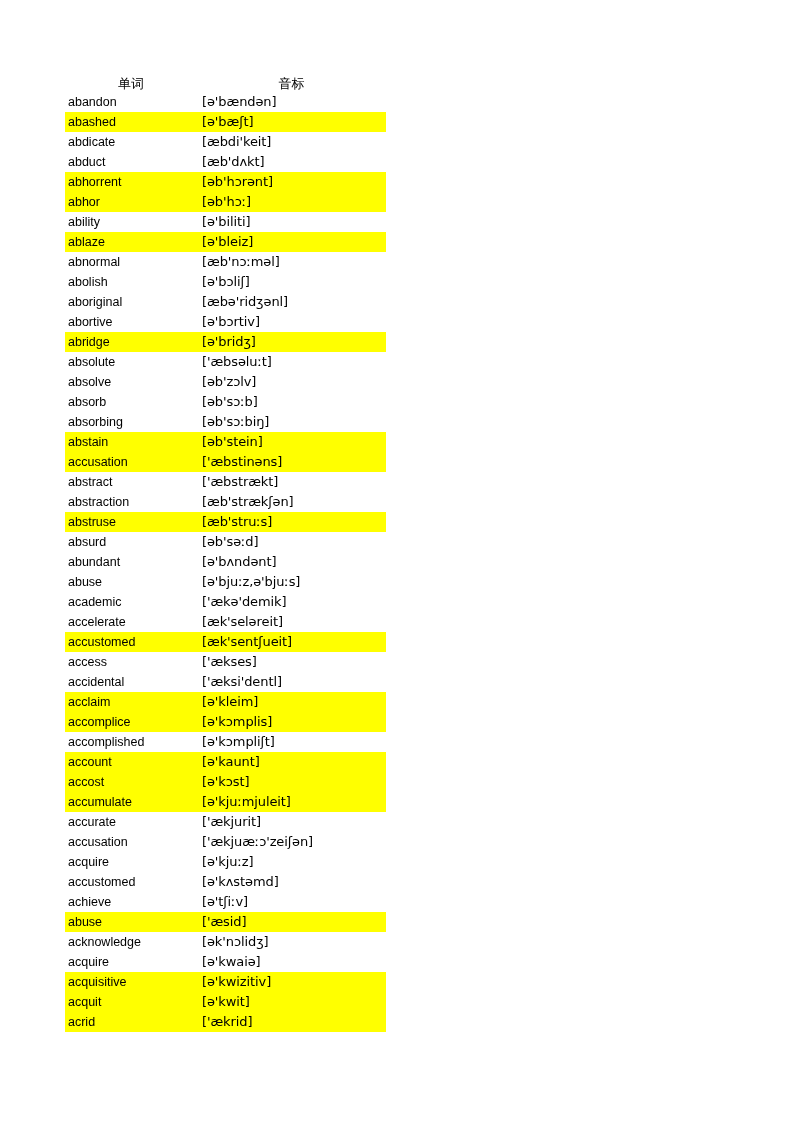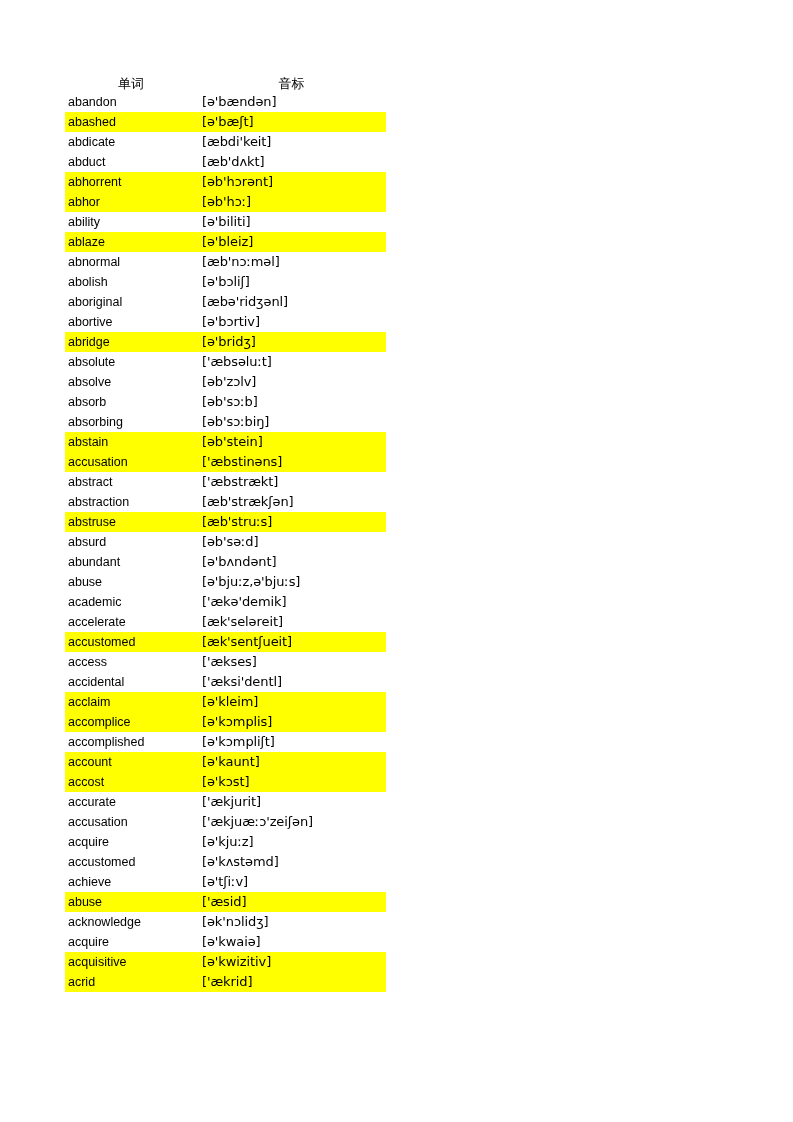--- a/index.html
+++ b/index.html
@@ -224,20 +224,24 @@
           <td class="ipa">[ə'kɔmpliʃt]</td>
         </tr>
         <tr class="hl">
           <td class="word">account</td>
           <td class="ipa">[ə'kaunt]</td>
         </tr>
         <tr class="hl">
           <td class="word">accost</td>
           <td class="ipa">[ə'kɔst]</td>
         </tr>
+        <tr class="hl">
+          <td class="word">accumulate</td>
+          <td class="ipa">[ə'kjuːmjuleit]</td>
+        </tr>
         <tr class="plain">
           <td class="word">accurate</td>
           <td class="ipa">['ækjurit]</td>
         </tr>
         <tr class="plain">
           <td class="word">accusation</td>
           <td class="ipa">['ækjuæːɔ'zeiʃən]</td>
         </tr>
         <tr class="plain">
           <td class="word">acquire</td>
@@ -261,19 +265,23 @@
         </tr>
         <tr class="plain">
           <td class="word">acquire</td>
           <td class="ipa">[ə'kwaiə]</td>
         </tr>
         <tr class="hl">
           <td class="word">acquisitive</td>
           <td class="ipa">[ə'kwizitiv]</td>
         </tr>
         <tr class="hl">
+          <td class="word">acquit</td>
+          <td class="ipa">[ə'kwit]</td>
+        </tr>
+        <tr class="hl">
           <td class="word">acrid</td>
           <td class="ipa">['ækrid]</td>
         </tr>
       </tbody>
   </table>
 
 </div>
 
 </body></html>

